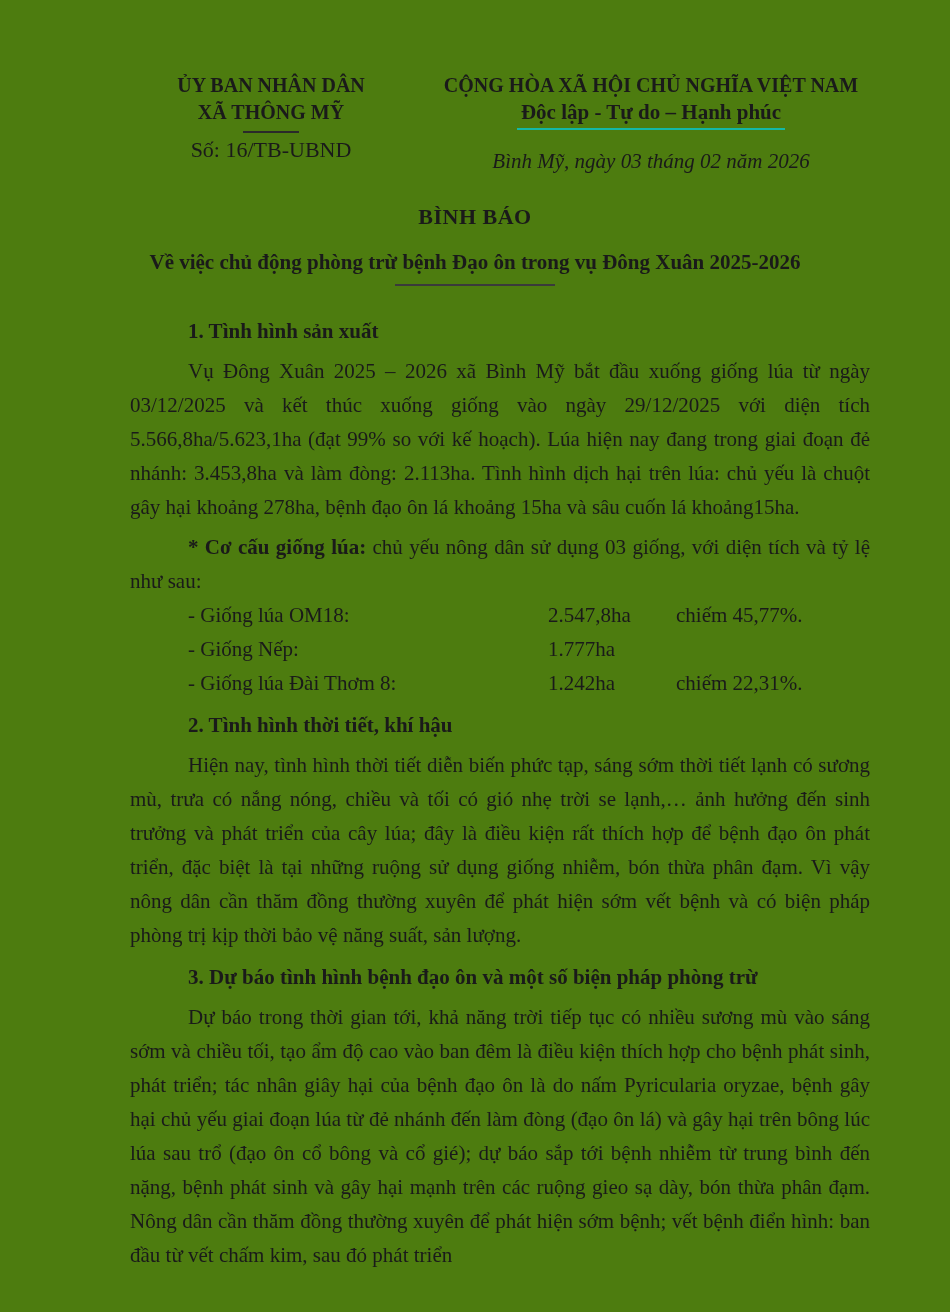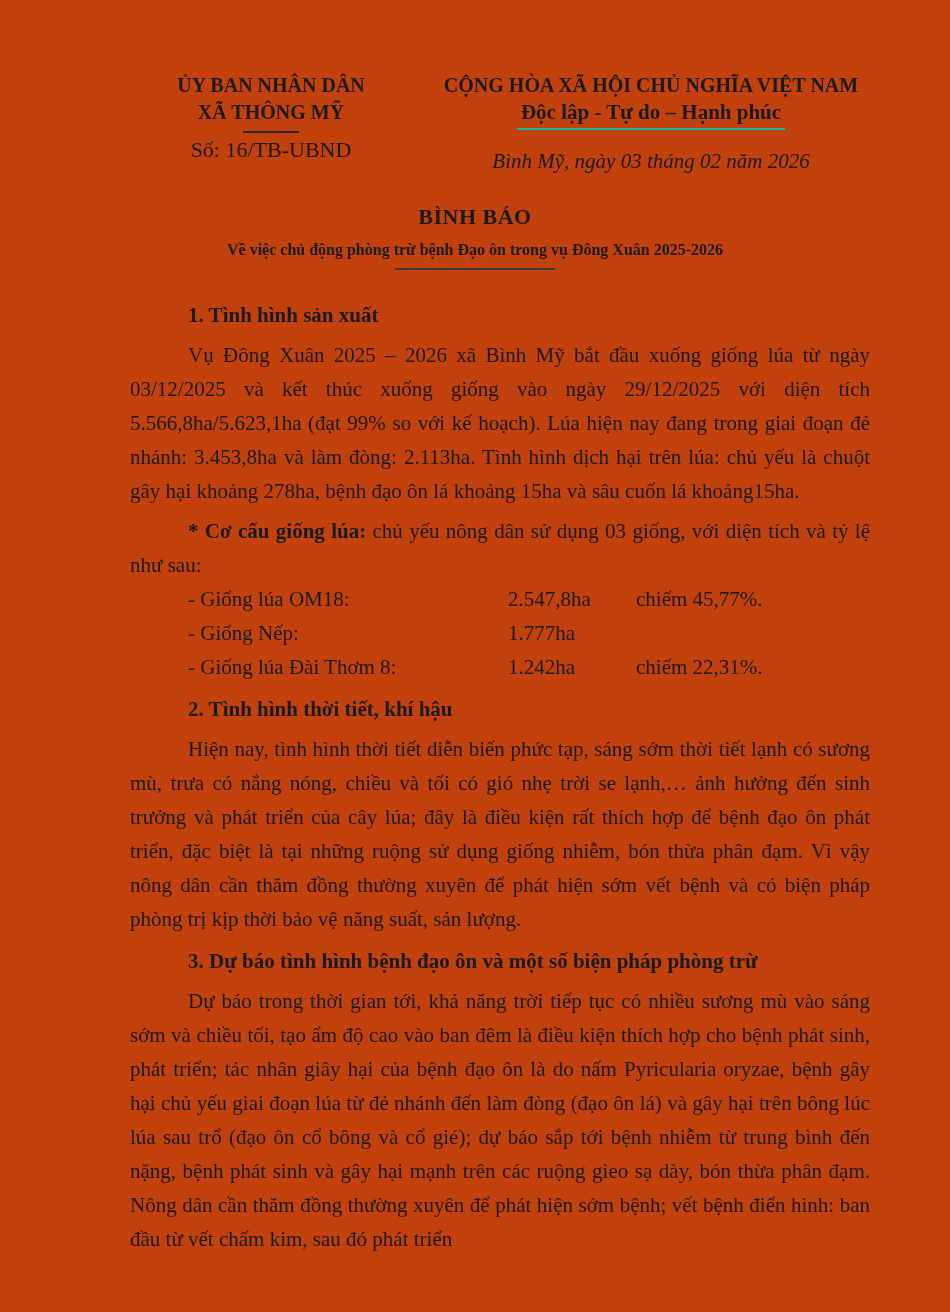--- a/index.html
+++ b/index.html
@@ -2,62 +2,62 @@
 <html><head>
 <meta charset="utf-8">
 <style>
   * { margin: 0; padding: 0; box-sizing: border-box; }
   html, body { background: #ffffff; }
   .page {
     position: relative;
     width: 950px;
     height: 1312px;
     margin: 0 auto;
-    background: #c2410c;
+    background: #4d7c0f;
     color: #1a1a1a;
     font-family: "Liberation Serif", "DejaVu Serif", serif;
     overflow: hidden;
   }
   
   .header { display: flex; padding: 72px 76px 0 130px; }
   .hdr-left { flex: none; width: 282px; text-align: center; }
   .hdr-right { flex: 1; text-align: center; padding-left: 16px; }
   .org-line1, .nat-line1 { font-weight: bold; font-size: 20px; line-height: 27px; }
   .org-line2 { font-weight: bold; font-size: 20px; line-height: 27px; }
   .org-rule { width: 56px; border-bottom: 2px solid #2a2a2a; margin: 5px auto 0; }
   .doc-number { font-size: 22px; margin-top: 4px; }
   .nat-line2 {
     font-weight: bold; font-size: 21px; line-height: 27px;
     display: inline-block; border-bottom: 2px solid #14b8a6; padding: 0 4px 2px;
   }
   .place-date { font-style: italic; font-size: 21px; margin-top: 19px; }
   
   .title-block { text-align: center; margin-top: 30px; }
   .title-main { font-weight: bold; font-size: 22px; letter-spacing: .5px; }
-  .title-sub { font-weight: bold; font-size: 16px; margin-top: 11px; }
+  .title-sub { font-weight: bold; font-size: 21px; margin-top: 20px; }
   .title-rule { width: 160px; border-bottom: 2px solid #3a3a3a; margin: 9px auto 0; }
   
   .doc-body {
     padding: 20px 80px 0 130px;
     font-size: 21px;
     line-height: 34px;
     text-align: justify;
   }
   .sec-heading {
     font-weight: bold;
     text-indent: 58px;
     text-align: left;
     margin-top: 8px;
   }
   .para { text-indent: 58px; margin-top: 6px; }
   .para .lead-bold { font-weight: bold; }
   .variety-table { margin-top: 0; }
   .v-row { display: flex; text-align: left; }
   .v-name { width: 378px; padding-left: 58px; }
-  .v-area { width: 128px; }
+  .v-area { width: 128px; margin-left: 40px; }
   .v-share { flex: 1; }
 </style>
 </head>
 <body>
 
 <div class="page">
 
   <div class="header">
     <div class="hdr-left">
       <div class="org-line1">ỦY BAN NHÂN DÂN</div>

